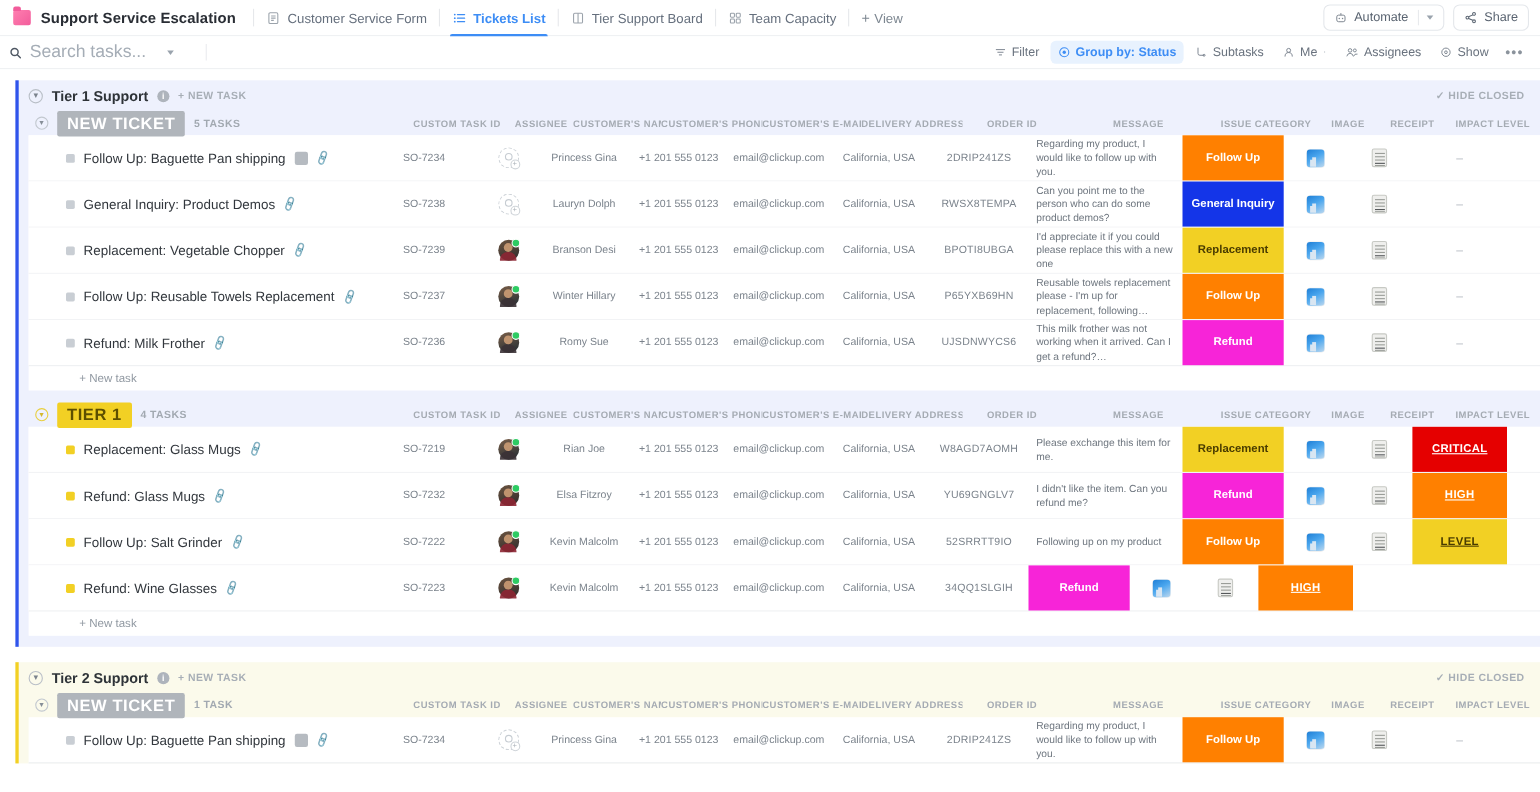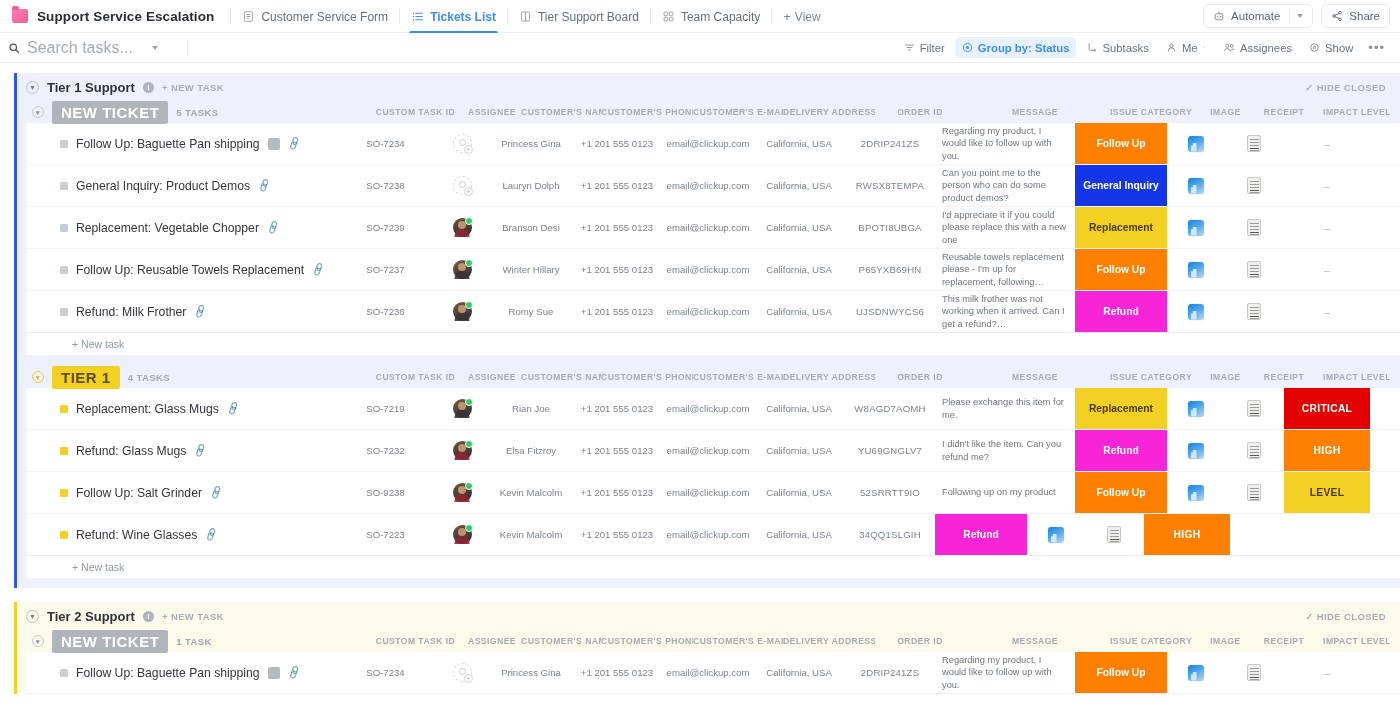--- a/index.html
+++ b/index.html
@@ -184,21 +184,21 @@
   .avatar-empty .u{ width:7px;height:7px;border-radius:50%;border:1.2px solid #c6ccd2; margin-bottom:2px;}
   .avatar-empty .p{
     position:absolute; right:-2px; bottom:-2px; width:9px;height:9px;border-radius:50%;
     background:#fff; border:1px solid #cfd4d9; color:#a9b0b7; font-size:7px; line-height:7px;
     display:flex;align-items:center;justify-content:center;
   }
 
   .cat { width:100%; height:100%; display:flex;align-items:center;justify-content:center;
     font-size:10.3px; font-weight:700; color:#fff; padding:0 3px; line-height:1.15;}
   .imp { width:100%; height:100%; display:flex;align-items:center;justify-content:center;
-    font-size:10.3px; font-weight:700; color:#fff; letter-spacing:.3px;}
+    font-size:10.3px; font-weight:700; color:#fff; letter-spacing:.3px;text-decoration:underline;}
   .dash { color:#b3b9c0; font-size:11px; }
 
   .thumb-img{
     width:16px;height:16px;border-radius:3px;
     background:linear-gradient(150deg,#1f7fd6 0%,#4aa6ee 45%,#bcd8ef 100%);
     position:relative; overflow:hidden; box-shadow:0 0 0 .5px rgba(0,0,0,.08);
   }
   .thumb-img:after{
     content:""; position:absolute; left:3px; bottom:0; width:6px;height:9px;
     background:#d9e6f2; clip-path: polygon(0 30%, 40% 30%, 40% 0, 100% 0, 100% 100%, 0 100%);
@@ -641,21 +641,21 @@
             <div class="c c-imp">
               <div class="imp" style="background:#ff8000;color:#fff">HIGH</div>
             </div>
           </div>
           <div class="trow">
             <div class="c-name">
               <span class="statbox y"></span>
               <span class="tname">Follow Up: Salt Grinder</span>
               <span class="clip">🔗</span>
             </div>
-            <div class="c c-id">SO-9238</div>
+            <div class="c c-id">SO-7222</div>
             <div class="c c-assignee">
               <span class="avatar red">
                 <span class="body"></span>
                 <span class="face"></span>
               </span>
             </div>
             <div class="c c-cname">Kevin Malcolm</div>
             <div class="c c-phone">+1 201 555 0123</div>
             <div class="c c-email">email@clickup.com</div>
             <div class="c c-addr">California, USA</div>

